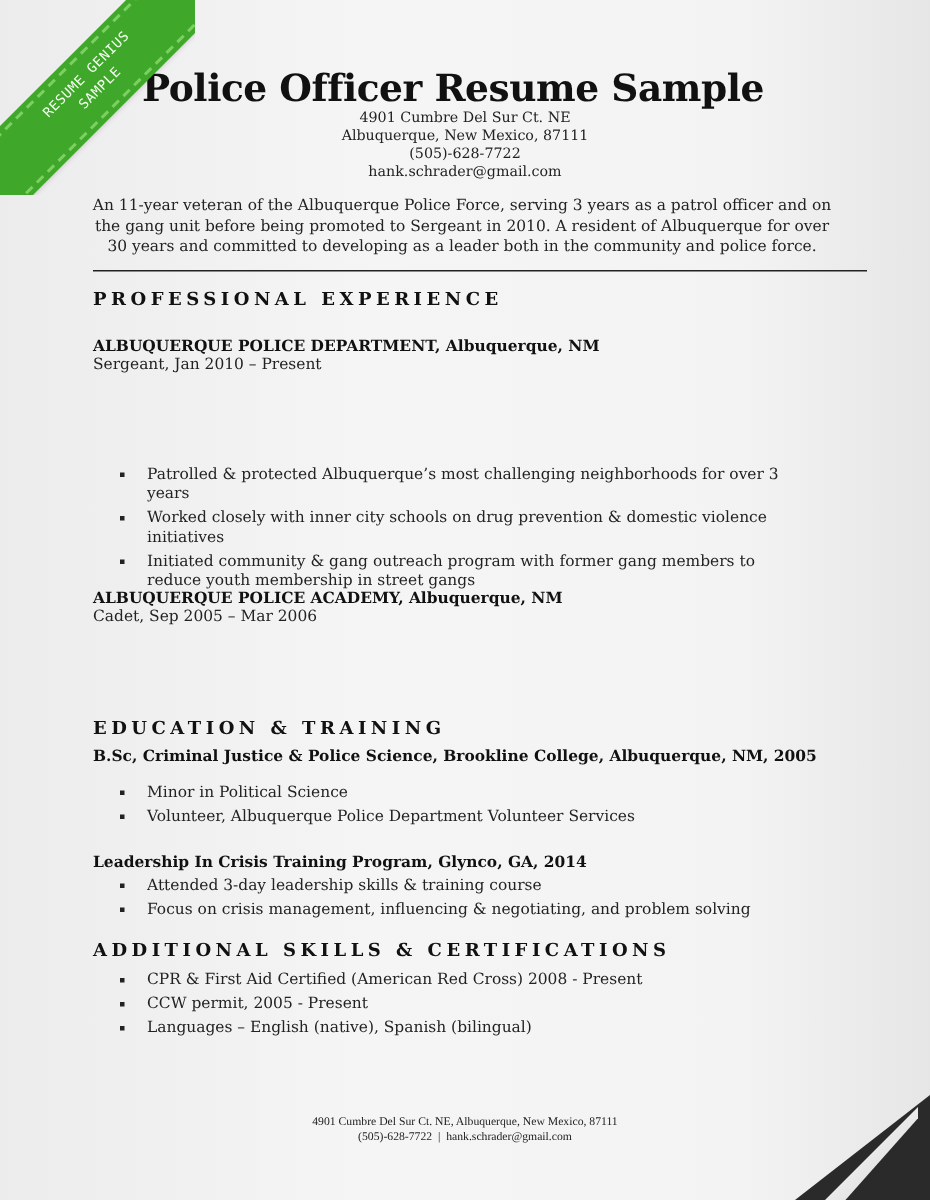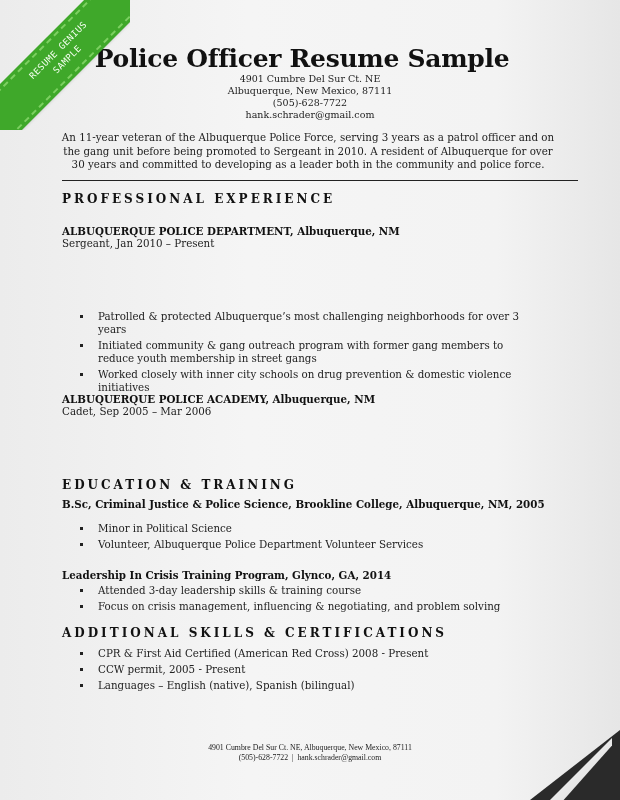--- a/index.html
+++ b/index.html
@@ -101,22 +101,22 @@
   <div class="summary">An 11-year veteran of the Albuquerque Police Force, serving 3 years as a patrol officer and on the gang unit before being promoted to Sergeant in 2010. A resident of Albuquerque for over 30 years and committed to developing as a leader both in the community and police force.</div>
   <div class="rule"></div>
 
   <div class="section-h" style="top:192px">PROFESSIONAL EXPERIENCE</div>
 
   <div class="org" style="top:225px">ALBUQUERQUE POLICE DEPARTMENT, Albuquerque, NM</div>
   <div class="role" style="top:237px">Sergeant, Jan 2010 – Present</div>
 
   <ul class="bul" style="top:310px; width:470px">
     <li>Patrolled &amp; protected Albuquerque’s most challenging neighborhoods for over 3 years</li>
+    <li>Worked closely with inner city schools on drug prevention &amp; domestic violence initiatives</li>
     <li style="padding-right:18px">Initiated community &amp; gang outreach program with former gang members to reduce youth membership in street gangs</li>
-    <li>Worked closely with inner city schools on drug prevention &amp; domestic violence initiatives</li>
   </ul>
 
   <div class="org" style="top:393px">ALBUQUERQUE POLICE ACADEMY, Albuquerque, NM</div>
   <div class="role" style="top:405px">Cadet, Sep 2005 – Mar 2006</div>
 
   <div class="section-h" style="top:478px">EDUCATION &amp; TRAINING</div>
   <div class="org" style="top:498px">B.Sc, Criminal Justice &amp; Police Science, Brookline College, Albuquerque, NM, 2005</div>
   <ul class="bul" style="top:522px">
     <li>Minor in Political Science</li>
     <li>Volunteer, Albuquerque Police Department Volunteer Services</li>

